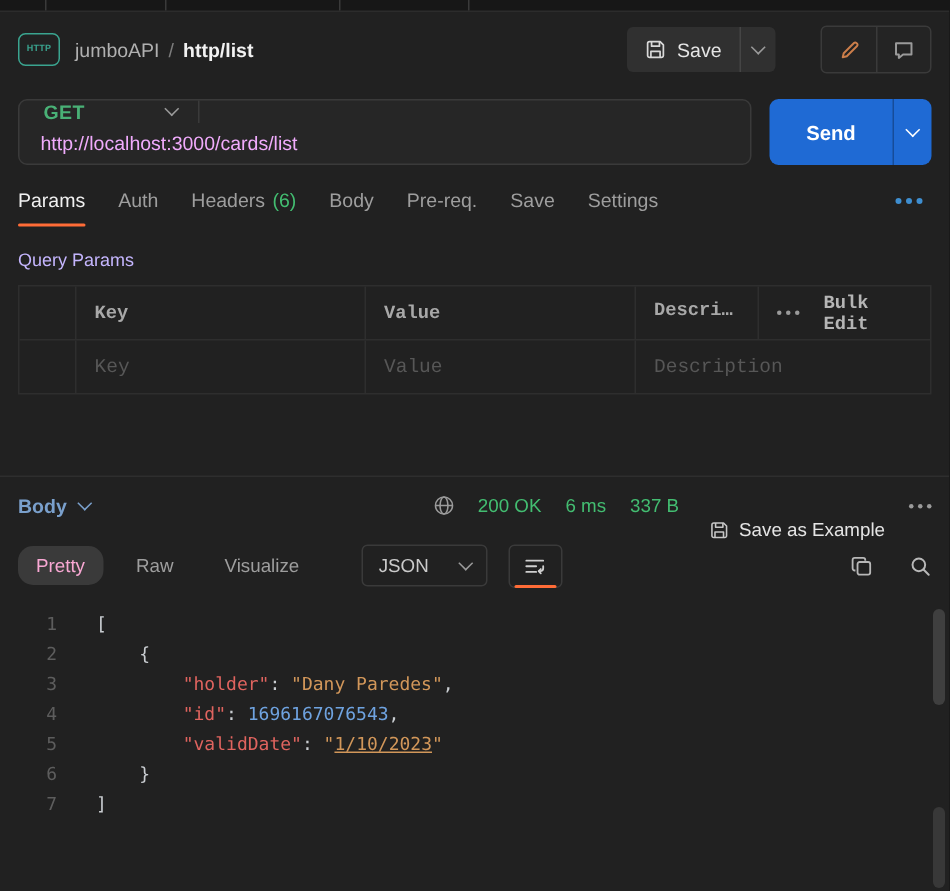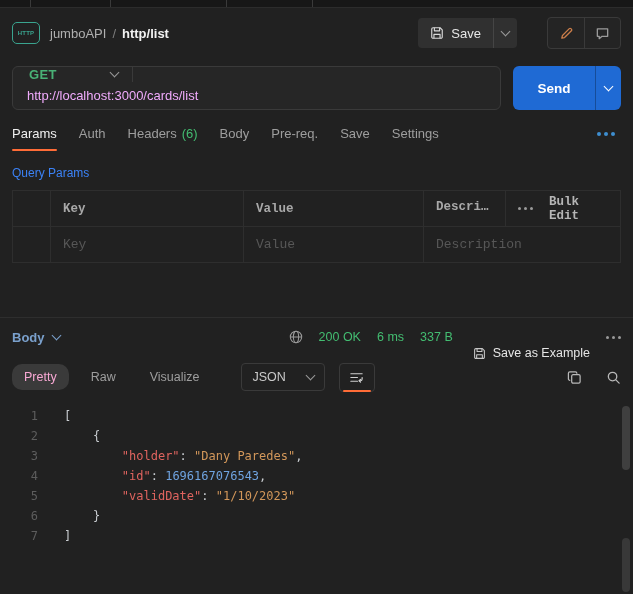--- a/index.html
+++ b/index.html
@@ -47,21 +47,21 @@
   
   .rtabs{position:absolute;top:126px;left:12px;right:12px;display:flex;align-items:flex-start;gap:22px;font-size:13px;}
   .rtab{color:#9e9e9e;padding-bottom:10px;cursor:pointer;position:relative;white-space:nowrap;}
   .rtab.active{color:#f0f0f0;}
   .rtab.active::after{content:"";position:absolute;left:0;right:0;bottom:0;height:2px;background:var(--accent-orange,#ff6c37);border-radius:1px;}
   .rtab .count{color:var(--count-green,#43bd71);margin-left:5px;}
   .more-blue{margin-left:auto;display:flex;gap:3px;align-items:center;padding-top:6px;cursor:pointer;background:none;border:none;}
   .more-blue i{width:4px;height:4px;border-radius:50%;background:var(--tabs-more-blue,#3e8ed0);display:block;}
 
   
-  .qp-title{position:absolute;top:166px;left:12px;font-size:12px;color:#3b82f6;}
+  .qp-title{position:absolute;top:166px;left:12px;font-size:12px;color:#c4b5fd;}
   .qp-table{position:absolute;top:190px;left:12px;width:609px;border:1px solid #2e2e2e;box-sizing:border-box;background:#212121;}
   .qp-row{display:grid;height:35px;align-items:stretch;}
   .qp-head{grid-template-columns:38px 193px 180px 82px 1fr;}
   .qp-data{grid-template-columns:38px 193px 180px 1fr;border-top:1px solid #2e2e2e;}
   .qp-row > *{box-sizing:border-box;display:flex;align-items:center;font-family:Liberation Mono, monospace;}
   .c0{border-right:1px solid #2e2e2e;}
   .qp-head .cell{padding:0 12px;color:#a8a8a8;font-size:12.5px;font-weight:700;border-right:1px solid #2e2e2e;}
   .qp-head .cell.desc{display:block;line-height:33px;white-space:nowrap;overflow:hidden;text-overflow:ellipsis;}
   .qp-head .bulk{border-right:none;gap:16px;padding:0 12px;color:#b5b5b5;font-size:12.5px;font-weight:600;}
   .qp-data .cellw{border-right:1px solid #2e2e2e;}
@@ -90,21 +90,21 @@
   .icon-btn{background:none;border:none;padding:0;cursor:pointer;display:flex;color:#b8b8b8;}
 
   .code-area{position:absolute;top:80px;left:0;right:14px;bottom:0;padding-top:8px;font-family:"DejaVu Sans Mono",monospace;font-size:12px;line-height:20px;overflow:hidden;}
   .code-line{display:flex;}
   .ln{flex:none;width:52px;text-align:right;padding-right:14px;color:#5d5d5d;user-select:none;box-sizing:border-box;}
   .lc{white-space:pre;padding-left:12px;}
   .tk-p{color:#c9cdd1;}
   .tk-key{color:var(--json-key-red,#e0645f);}
   .tk-str{color:var(--json-string-orange,#d2975a);}
   .tk-num{color:var(--json-number-blue,#6fa3e0);}
-  .tk-link{color:var(--json-string-orange,#d2975a);}
+  .tk-link{color:var(--json-string-orange,#d2975a);text-decoration:underline;}
   .scroll-thumb{position:absolute;right:3px;width:8px;border-radius:4px;background:#3f3f3f;}
   .st1{top:88px;height:64px;}
   .st2{bottom:2px;height:54px;background:#383838;}
 </style>
 </head>
 <body>
 
 <div class="app">
 
   <div class="tab-strip">

